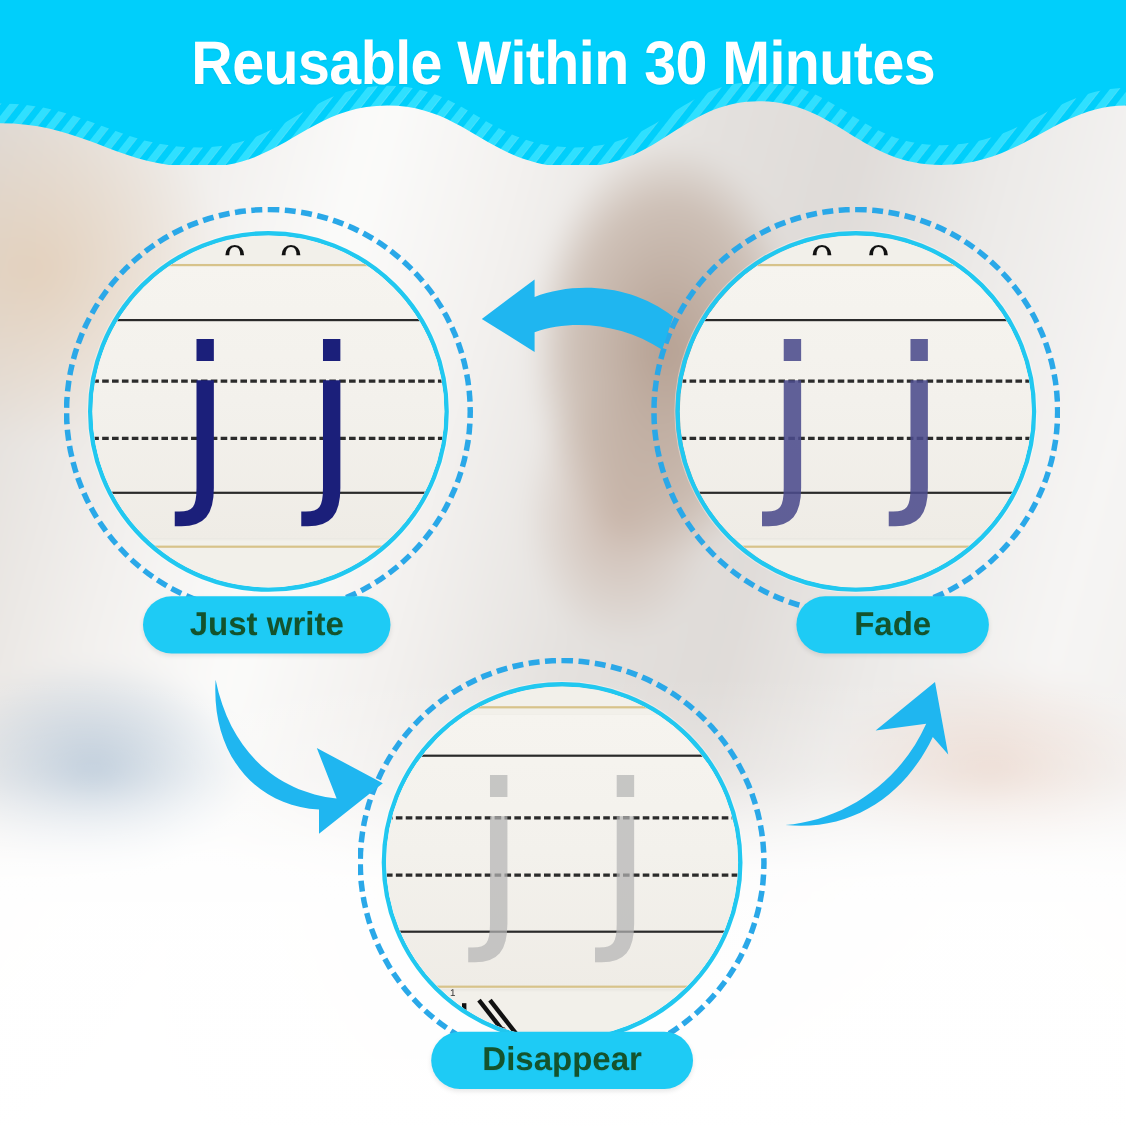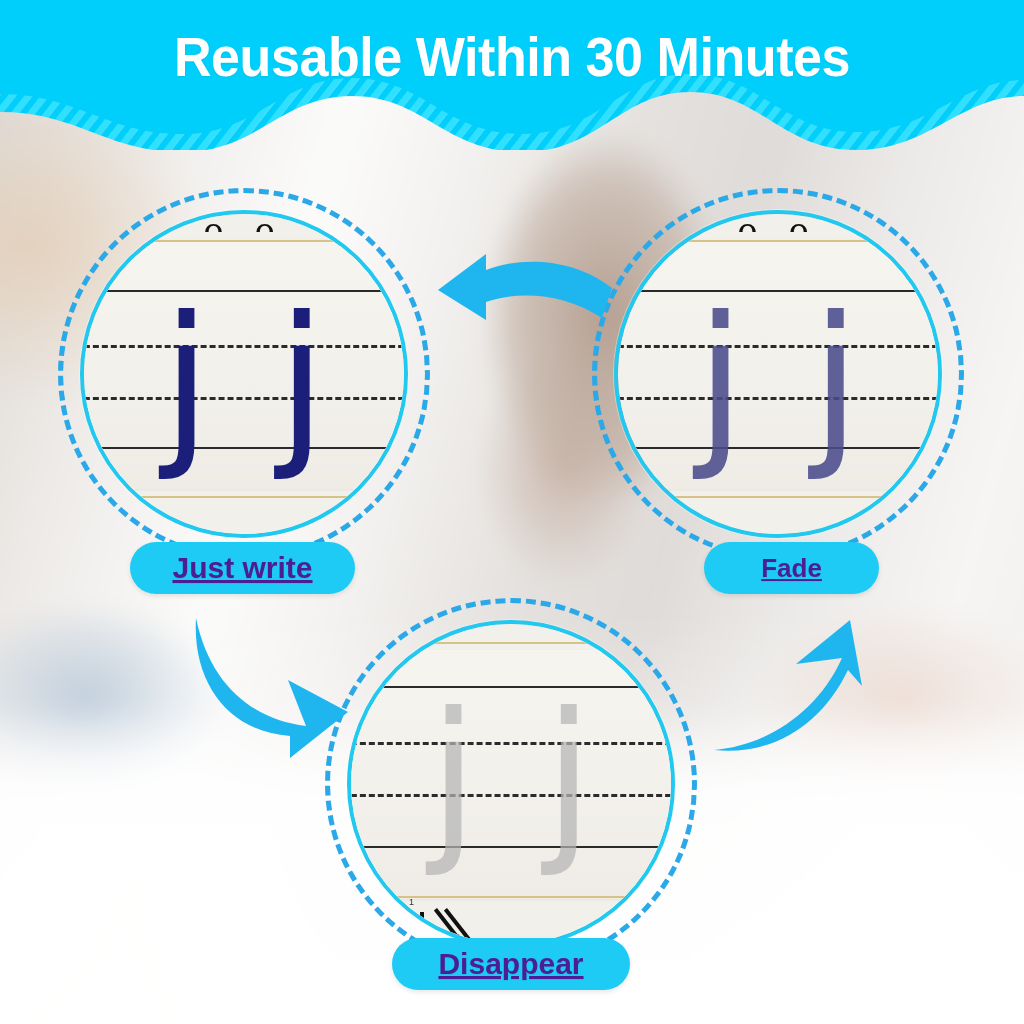--- a/index.html
+++ b/index.html
@@ -112,27 +112,26 @@
     color:#111;
   }
   .sm-bar{ position:absolute; background:#111; }
   .sm-num{ position:absolute; font-size:9px; color:#333; }
 
   
   .pill{
     position:absolute; z-index:20;
     display:flex; align-items:center; justify-content:center;
     background:#1ecbf5;
-    color:#4c1d95;
+    color:#14532d;
     border-radius:40px;
     font-weight:bold;
     white-space:nowrap;
     box-shadow:0 2px 5px rgba(0,0,0,.10);
     text-shadow:0 1px 1px rgba(0,0,0,.06);
-    text-decoration:underline;
   }
 
   
   .arrow{ position:absolute; z-index:15; }
 </style>
 </head>
 <body>
 
 <div id="bg-photo"></div>
 <div id="bg-vignette"></div>
@@ -221,21 +220,21 @@
         <div class="sm-bar" style="left:4px;top:4px;width:3px;height:26px;"></div>
         <div class="sm-bar" style="left:11px;top:4px;width:3px;height:26px;"></div>
         <div class="sm-bar" style="left:26px;top:2px;width:30px;height:3px;transform:rotate(50deg);transform-origin:left top;"></div>
         <div class="sm-bar" style="left:34px;top:2px;width:30px;height:3px;transform:rotate(50deg);transform-origin:left top;"></div>
         <div class="sm-num" style="left:2px;top:-10px;">1</div>
         <div class="sm-num" style="left:40px;top:22px;">2</div>
       </div>
     </div>
   </div>
 </div>
-<div class="pill" style="left:704px; top:542px; width:175px; height:52px; font-size:26px;text-align:center;">Fade</div>
+<div class="pill" style="left:724px; top:542px; width:175px; height:52px; font-size:30px;text-align:center;">Fade</div>
 
 <div class="node" style="left:325px; top:598px; width:372px; height:372px;">
   <div class="ring-dashed" style="width:372px;height:372px;"></div>
   <div class="ring-solid" style="left:22px;top:22px;width:328px;height:328px;">
     <div class="sheet">
       <div class="sheet-paper"></div>
       <div class="ln ln-gold" style="top:18px;"></div>
       <div class="ln ln-solid" style="top:62px;"></div>
       <div class="ln ln-dash" style="top:118px;"></div>
       <div class="ln ln-dash" style="top:170px;"></div>

